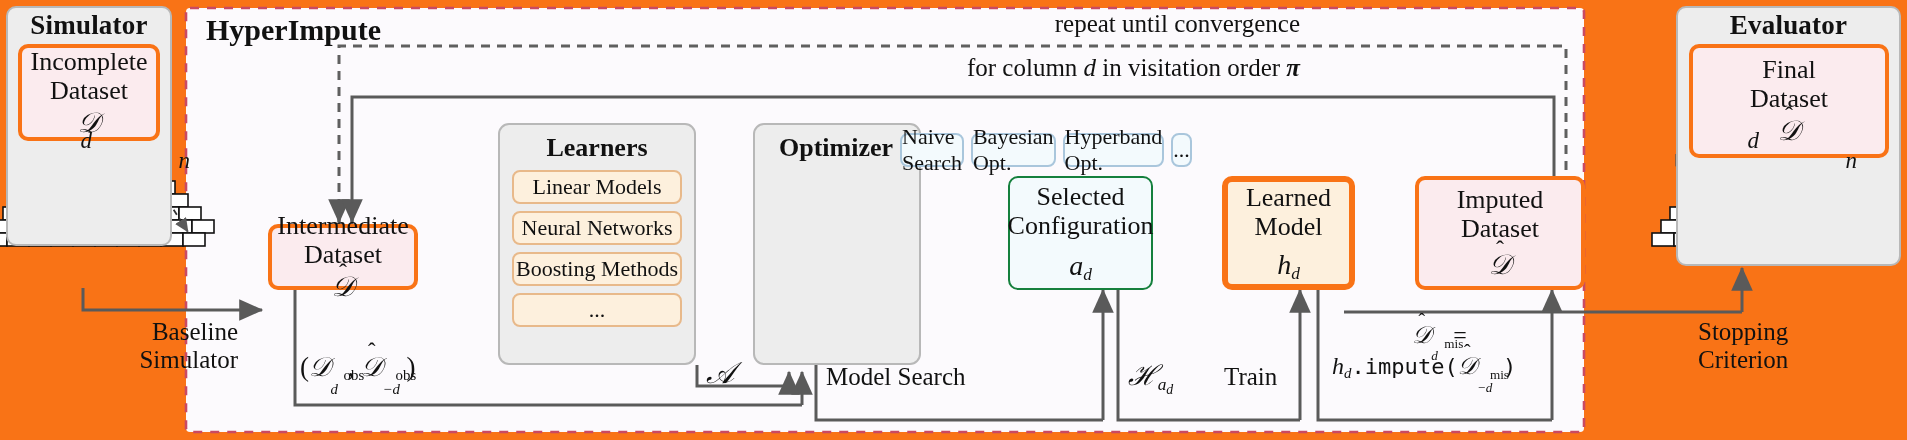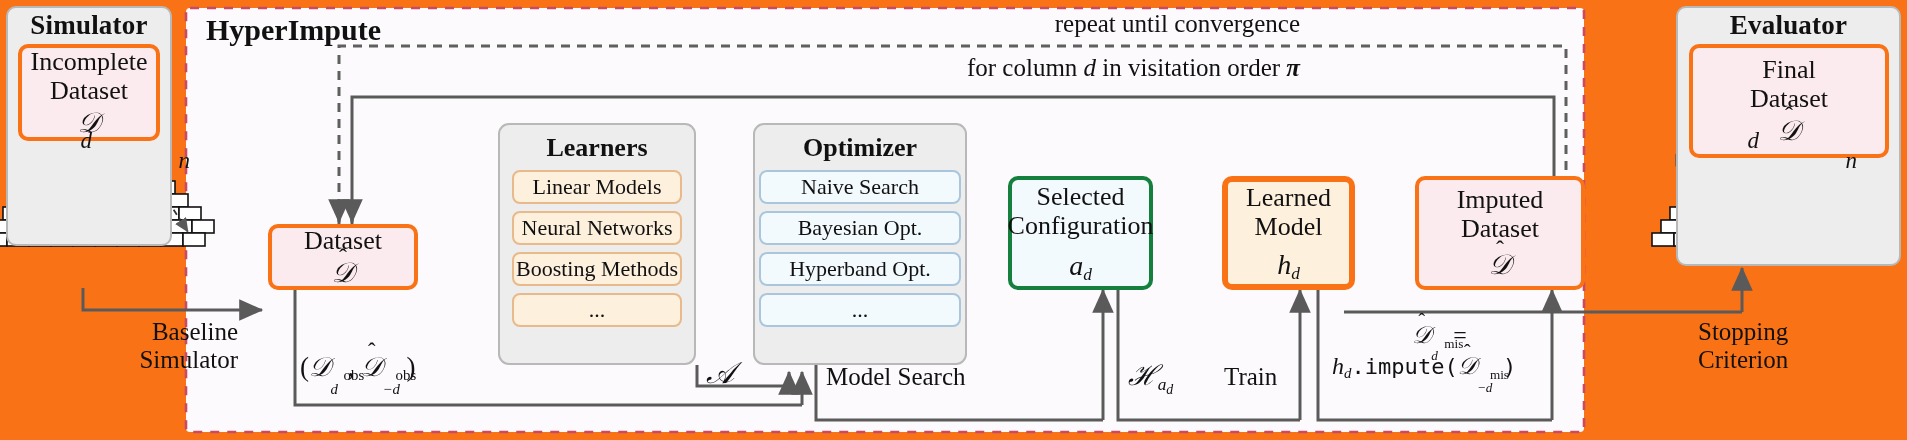--- a/index.html
+++ b/index.html
@@ -10,21 +10,21 @@
 
   
   .greypanel{background:#ededed;border:2px solid #b8b8b8;border-radius:10px;}
   .panel-title{position:absolute;width:100%;text-align:center;font-weight:bold;
                font-size:27px;color:#111;letter-spacing:.2px;}
 
   
   .box{position:absolute;box-sizing:border-box;display:flex;flex-direction:column;
        align-items:center;justify-content:center;text-align:center;line-height:1.12;}
   .box-pink{background:#fbebee;border:4px solid #f97316;border-radius:10px;}
-  .box-blue{background:#f3fafd;border:4px solid #15803d;border-radius:10px;}
+  .box-blue{background:#f3fafd;border:2px solid #15803d;border-radius:10px;}
   .box-orange{background:#fdf0dd;border:6px solid #f97316;border-radius:10px;}
   .box-grey{background:#ededed;border:2px solid #b8b8b8;border-radius:11px;}
 
   .btxt{font-size:26px;color:#111;}
   .bmath{font-size:28px;color:#111;margin-top:2px;}
 
   .group-title{font-weight:bold;font-size:26px;color:#111;text-align:center;}
   .chip{box-sizing:border-box;display:flex;align-items:center;justify-content:center;
         font-size:22px;color:#111;border-radius:8px;height:34px;}
   .chip-orange{background:#fdf0dd;border:2px solid #e8b98a;}
@@ -219,37 +219,38 @@
 
   <div class="lbl lbl-left" style="left:206px;top:13px;width:300px;font-size:30px;font-weight:bold;">HyperImpute</div>
 
   <div class="lbl" style="left:600px;top:10px;width:700px;">repeat until convergence</div>
 
   <div class="lbl" style="left:600px;top:54px;width:700px;">
     for column <span class="mi">d</span> in visitation order <span class="mi" style="font-weight:bold;">π</span>
   </div>
 
   <div class="box box-pink" style="left:268px;top:224px;width:150px;height:66px;">
+    <div class="btxt">Intermediate</div>
     <div class="btxt">Dataset</div>
     <div class="bmath">
       <span class="hatwrap"><span class="hat">̂</span><span class="cal">𝒟</span></span>
     </div>
   </div>
 
   <div class="box-grey" style="position:absolute;left:498px;top:123px;width:198px;height:242px;
        display:flex;flex-direction:column;padding:8px 12px;box-sizing:border-box;gap:7px;">
     <div class="group-title">Learners</div>
     <div class="chip chip-orange">Linear Models</div>
     <div class="chip chip-orange">Neural Networks</div>
     <div class="chip chip-orange">Boosting Methods</div>
     <div class="chip chip-orange">...</div>
   </div>
 
-  <div class="box-grey" style="position:absolute;left:753px;top:123px;width:214px;height:242px;
-       display:flex;flex-direction:column;padding:8px 4px;box-sizing:border-box;gap:7px;">
+  <div class="box-grey" style="position:absolute;left:753px;top:123px;width:168px;height:242px;
+       display:flex;flex-direction:row;padding:8px 24px;box-sizing:border-box;gap:7px;">
     <div class="group-title">Optimizer</div>
     <div class="chip chip-blue">Naive Search</div>
     <div class="chip chip-blue">Bayesian Opt.</div>
     <div class="chip chip-blue">Hyperband Opt.</div>
     <div class="chip chip-blue">...</div>
   </div>
 
   <div class="box box-blue" style="left:1008px;top:176px;width:145px;height:114px;">
     <div class="btxt">Selected</div>
     <div class="btxt">Configuration</div>

